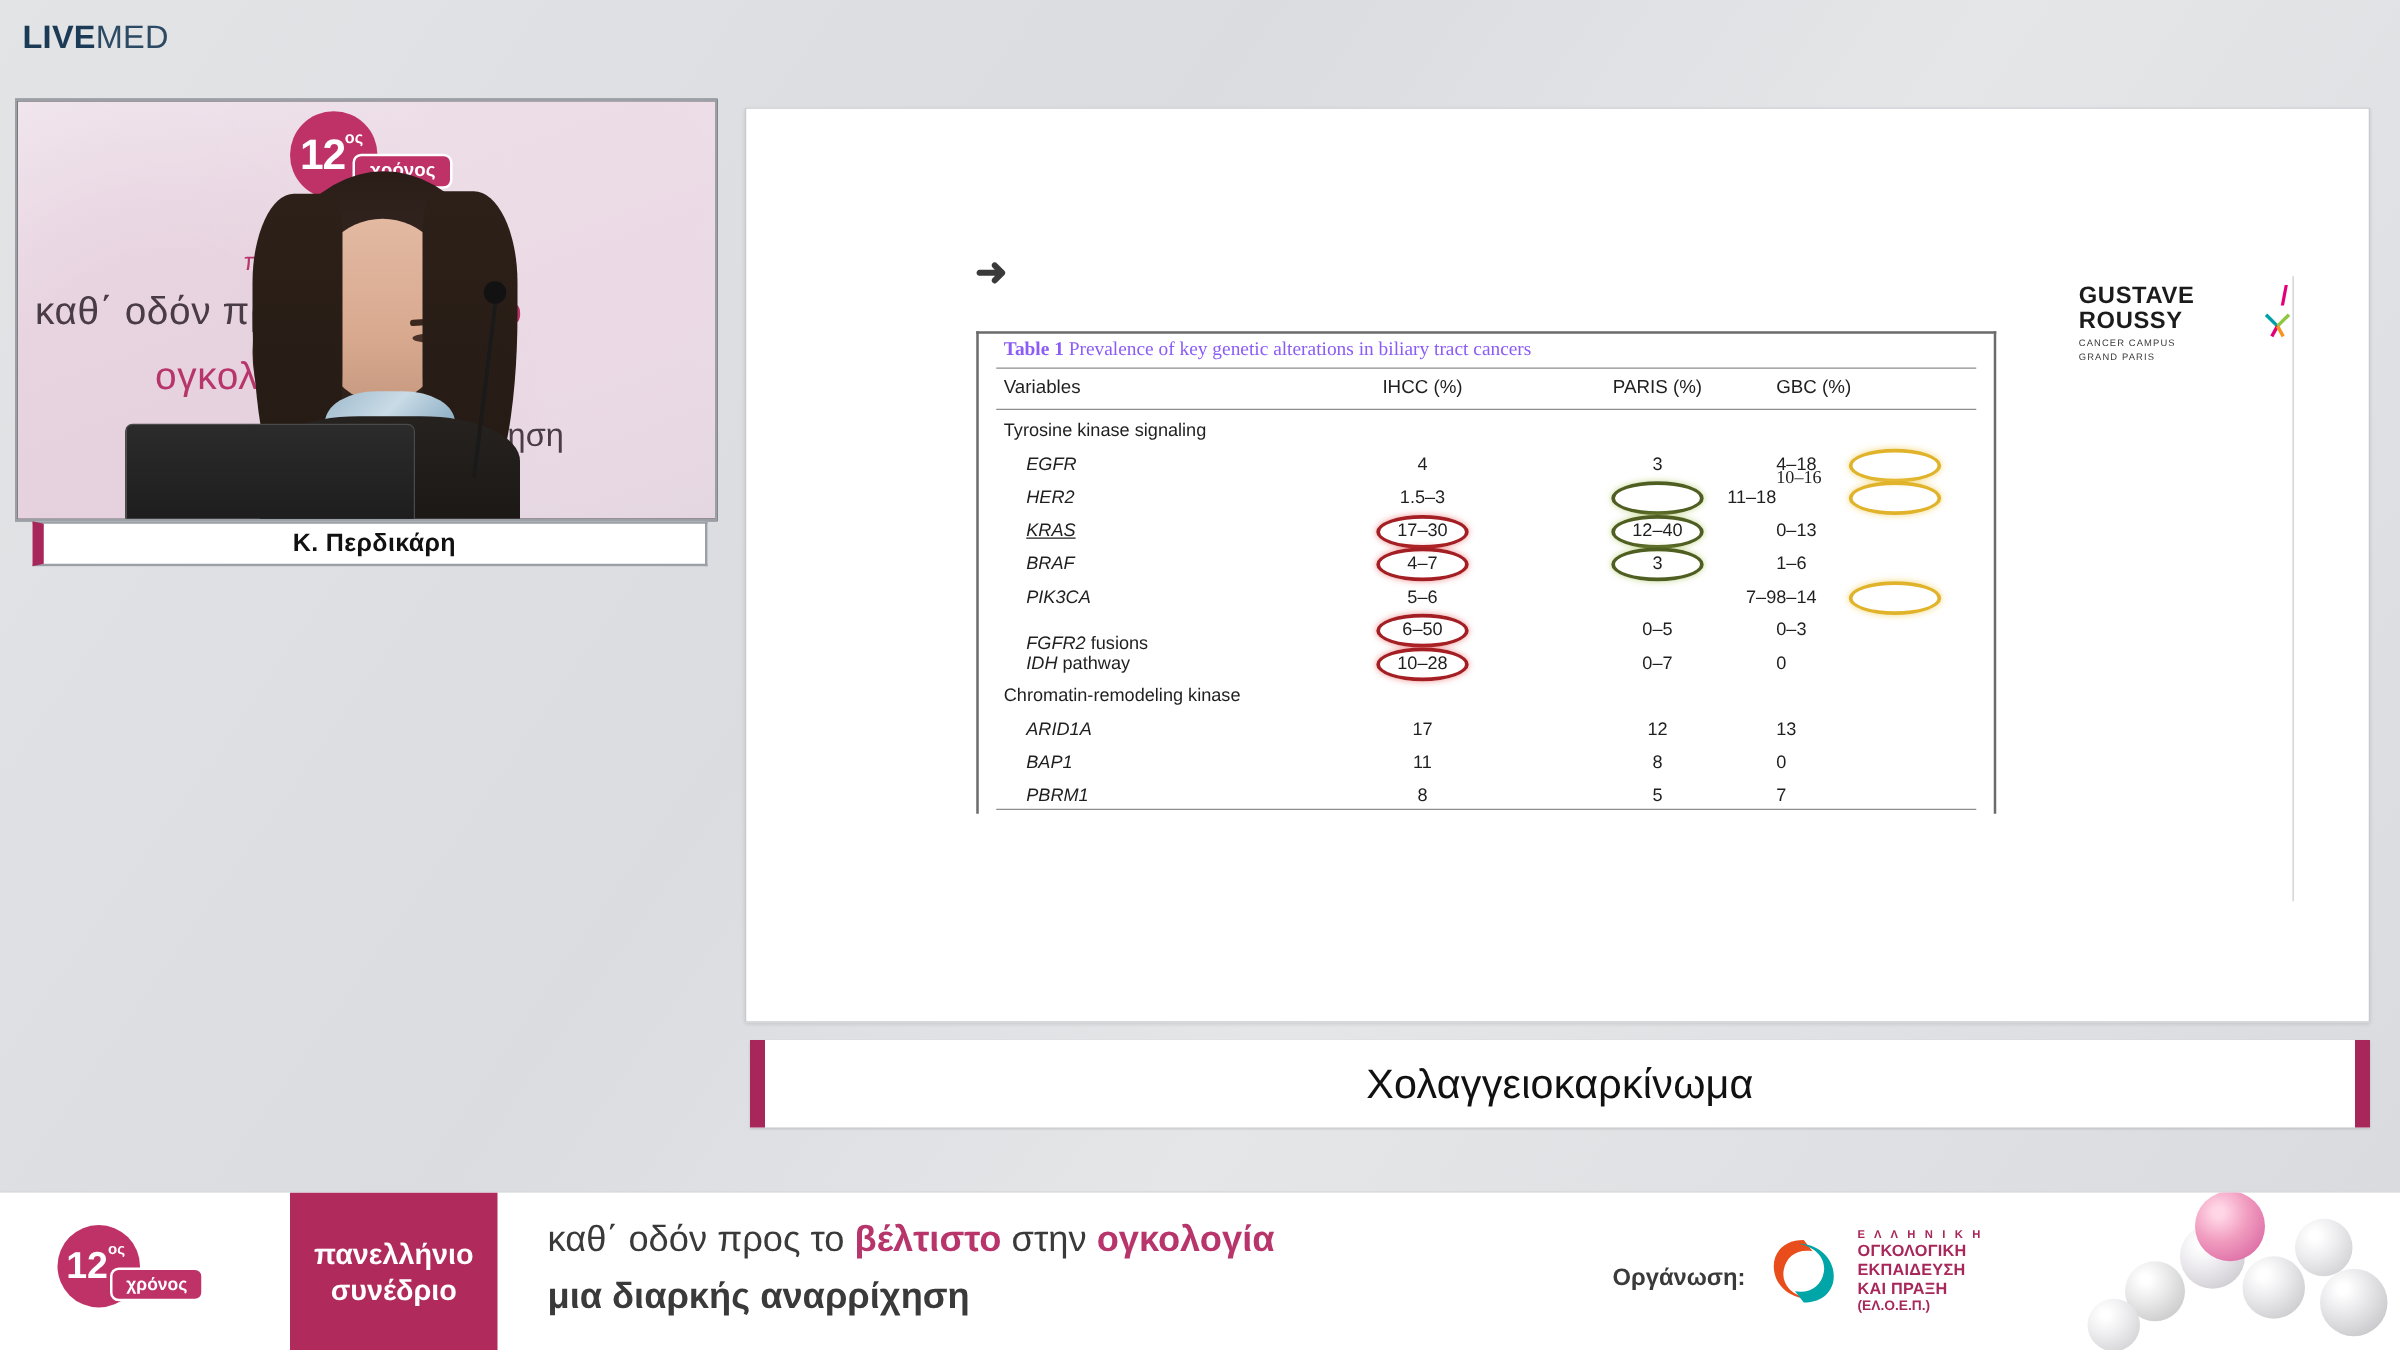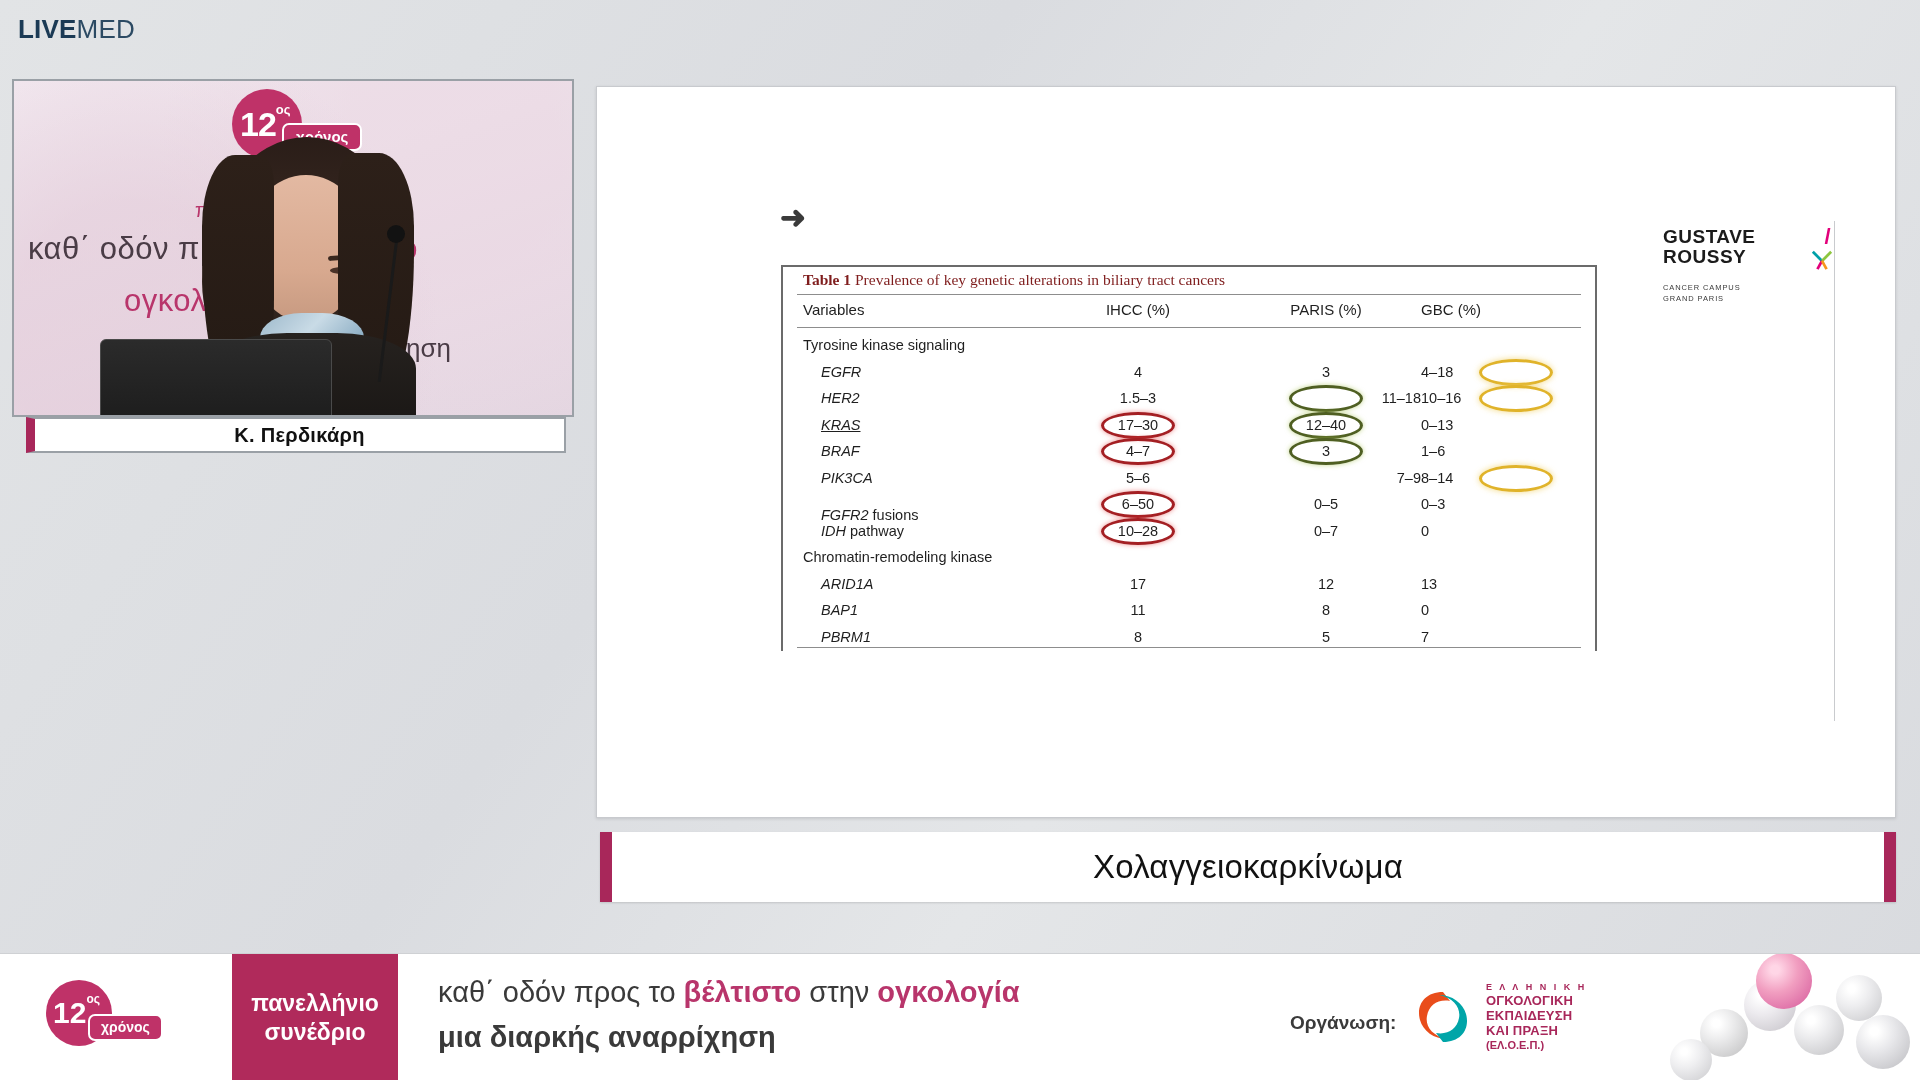--- a/index.html
+++ b/index.html
@@ -161,21 +161,21 @@
   .arrow-glyph {
     position: absolute; left: 183px; top: 112px;
     font-size: 31px; color: #3a3a3a; font-weight: 700;
   }
   .title-text { position: absolute; left: 224px; top: 108px; }
 
   
   .gr-logo { position: absolute; right: 72px; top: 140px; width: 160px; }
   .gr-l1 { font-size: 19px; font-weight: 700; color: #1b1b1b; letter-spacing: .5px; line-height: 1.05; }
   .gr-l2 { font-size: 19px; font-weight: 700; color: #1b1b1b; letter-spacing: .5px; line-height: 1.05; }
-  .gr-sub { font-size: 7.5px; color: #3a3a3a; letter-spacing: .9px; line-height: 1.45; margin-top: 16px; }
+  .gr-sub { font-size: 7.5px; color: #3a3a3a; letter-spacing: .9px; line-height: 1.45; margin-top: 3px; }
   .gr-slash {
     position: absolute; right: -8px; top: -2px;
     font-size: 22px; color: #e2007a; font-weight: 700;
   }
   .gr-x {
     position: absolute; right: -10px; top: 22px; width: 22px; height: 22px;
   }
   .gr-vline {
     position: absolute; right: 60px; top: 134px; width: 1px; height: 500px;
     background: #c9cbce;
@@ -189,21 +189,21 @@
   }
   .tbl-frame {
     position: absolute; inset: 0;
     border-left: 2px solid #6b6b6b;
     border-right: 2px solid #6b6b6b;
     border-top: 2px solid #6b6b6b;
   }
   .tbl-caption {
     position: absolute; left: 22px; top: 6px;
     font-family: "Liberation Serif", serif;
-    font-size: 15.5px; color: #7f1d1d; white-space: nowrap;
+    font-size: 15.5px; color: #8b5cf6; white-space: nowrap;
   }
   .tbl-caption b { font-weight: 700; }
   .rule {
     position: absolute; left: 16px; right: 16px; height: 1px; background: #8d8d8d;
   }
   .rule.r1 { top: 29px; }
   .rule.r2 { top: 62px; }
   .rule.r3 { top: 382px; }
   .thead {
     position: absolute; left: 0; right: 0; top: 36px; height: 24px;
@@ -381,21 +381,21 @@
 
       <div id="tbl-rows">
           <div class="cell c-var grp" style="top: 72px;">Tyrosine kinase signaling</div>
           <div class="cell c-var gene" style="top: 98.5px;">EGFR</div>
           <div class="cell c-ihcc" style="top: 98.5px;">4</div>
           <div class="cell c-ehcc" style="top: 98.5px;">3</div>
           <div class="cell c-gbc" style="top: 98.5px;">4–18</div>
           <div class="cell c-var gene" style="top: 125px;">HER2</div>
           <div class="cell c-ihcc" style="top: 125px;">1.5–3</div>
           <div class="cell c-ehcc" style="top: 125px; text-align: right;">11–18</div>
-          <div class="cell c-gbc" style="top: 125px;">10–16</div>
+          <div class="cell c-gbc" style="top: 109px; font-family: Liberation Serif, serif;">10–16</div>
           <div class="cell c-var gene" style="top: 151.5px; text-decoration: underline;">KRAS</div>
           <div class="cell c-ihcc" style="top: 151.5px;">17–30</div>
           <div class="cell c-ehcc" style="top: 151.5px;">12–40</div>
           <div class="cell c-gbc" style="top: 151.5px;">0–13</div>
           <div class="cell c-var gene" style="top: 178px;">BRAF</div>
           <div class="cell c-ihcc" style="top: 178px;">4–7</div>
           <div class="cell c-ehcc" style="top: 178px;">3</div>
           <div class="cell c-gbc" style="top: 178px;">1–6</div>
           <div class="cell c-var gene" style="top: 204.5px;">PIK3CA</div>
           <div class="cell c-ihcc" style="top: 204.5px;">5–6</div>

